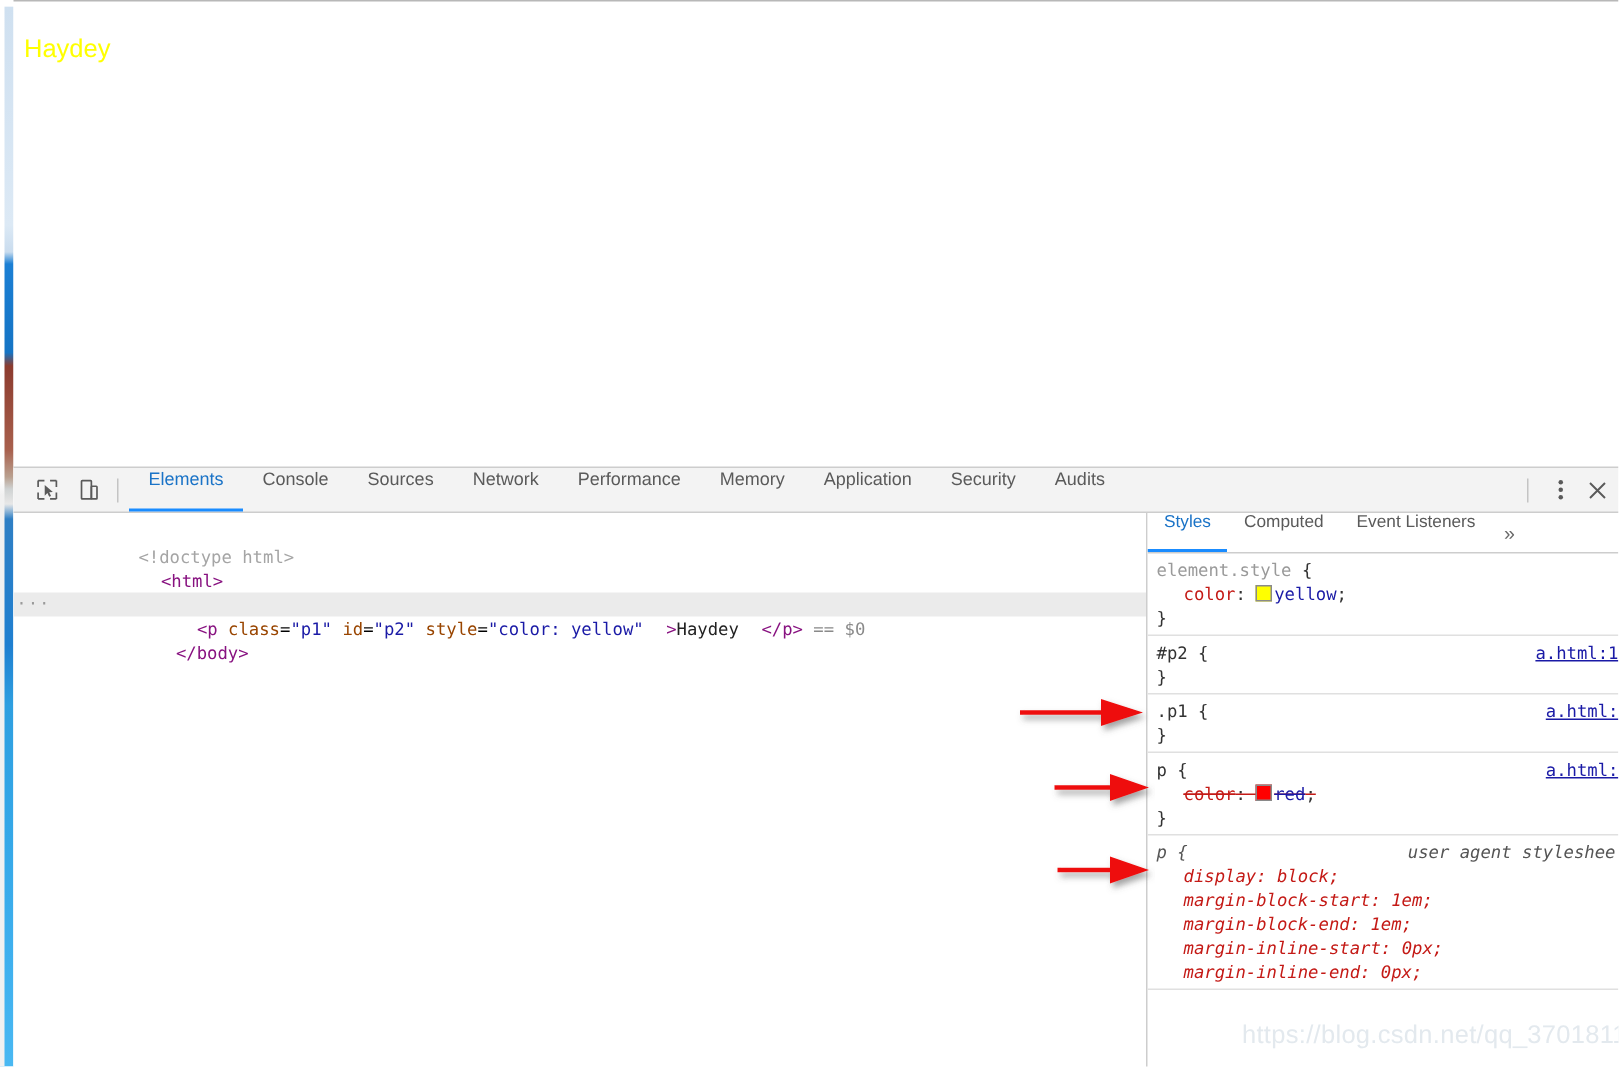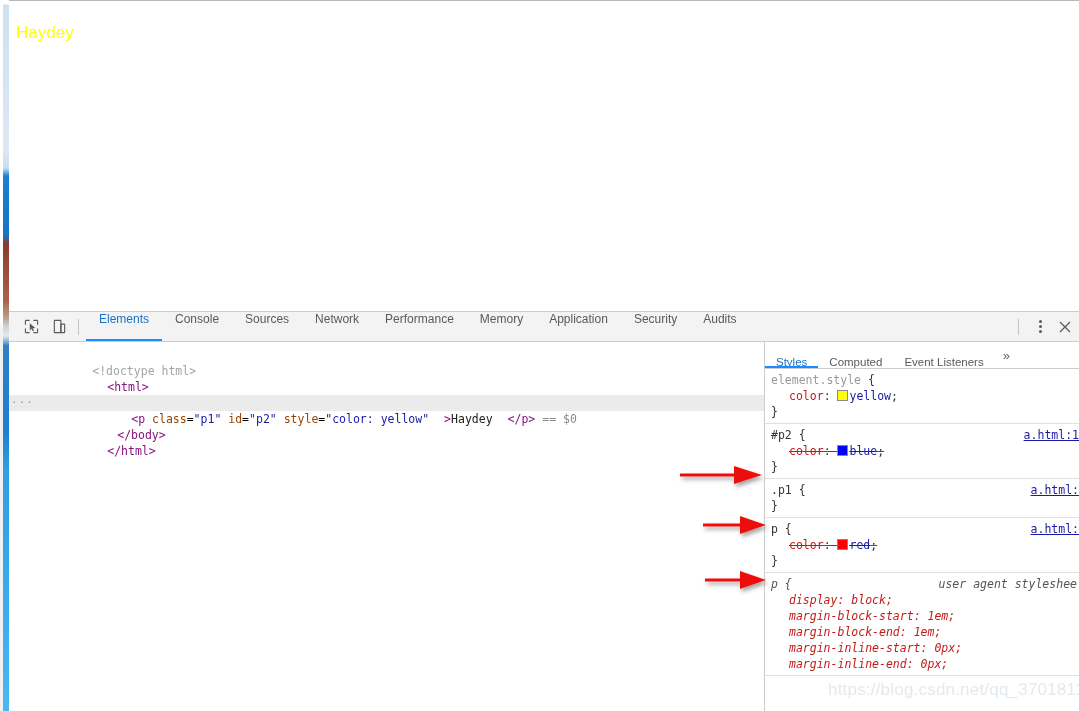--- a/index.html
+++ b/index.html
@@ -180,21 +180,21 @@
     overflow: hidden;
   }
   .sp-tabs {
     height: 26px;
     display: flex; align-items: stretch;
     border-bottom: 1px solid #cdcdcd;
     background: #ffffff;
   }
   .sp-tab {
     padding: 0 11px;
-    display: flex; align-items: flex-end;
+    display: flex; align-items: flex-start;
     font-size: 11.5px; color: #5a5a5a;
     white-space: nowrap; position: relative; cursor: default;
   }
   .sp-tab.active { color: #1a73c7; }
   .sp-tab.active::after {
     content: ""; position: absolute; left: 0; right: 0; bottom: 0;
     height: 2px; background: #1a8cff;
   }
   .sp-more {
     display: flex; align-items: center; padding: 0 8px;
@@ -382,23 +382,20 @@
         </div>
 
         <div class="dom-line selected" style="padding-left:38px;">
           <span class="dom-gutter-dots">···</span><span class="c-tag">&lt;p</span><span> </span><span class="c-attr">class</span><span>=</span><span class="c-val">"p1"</span><span> </span><span class="c-attr">id</span><span>=</span><span class="c-val">"p2"</span><span> </span><span class="c-attr">style</span><span>=</span><span class="c-val">"color: yellow"</span><span class="c-tag">&gt;</span><span class="c-text">Haydey</span><span class="c-tag">&lt;/p&gt;</span><span> </span><span class="c-ref">== $0</span>
         </div>
 
         <div class="dom-line" style="padding-left:24px;">
           <span class="c-tag">&lt;/body&gt;</span>
         </div>
 
-        <div class="dom-line">
-          <span class="c-tag">&lt;/html&gt;</span>
-        </div>
       </div>
 
       <div class="styles-pane">
 
         <div class="sp-tabs">
           <div class="sp-tab active">
               <span>Styles</span>
             </div>
           <div class="sp-tab">
               <span>Computed</span>
@@ -421,23 +418,20 @@
             <div class="decl">
               <span class="r-prop">color</span><span>: </span><span class="swatch" style="background:#ffff00"></span><span class="r-val">yellow</span><span>;</span>
             </div>
             <div class="brace">}</div>
           </div>
 
           <div class="rule">
             <a class="src-link" href="#">a.html:1</a>
             <div class="sel">
               <span class="r-sel">#p2</span><span class="brace"> {</span>
-            </div>
-            <div class="decl struck">
-              <span class="r-prop">color</span><span>: </span><span class="swatch" style="background:#0000ff;text-decoration:none"></span><span class="r-val">blue</span><span>;</span>
             </div>
             <div class="brace">}</div>
           </div>
 
           <div class="rule">
             <a class="src-link" href="#">a.html:</a>
             <div class="sel">
               <span class="r-sel">.p1</span><span class="brace"> {</span>
             </div>
             <div class="brace">}</div>

